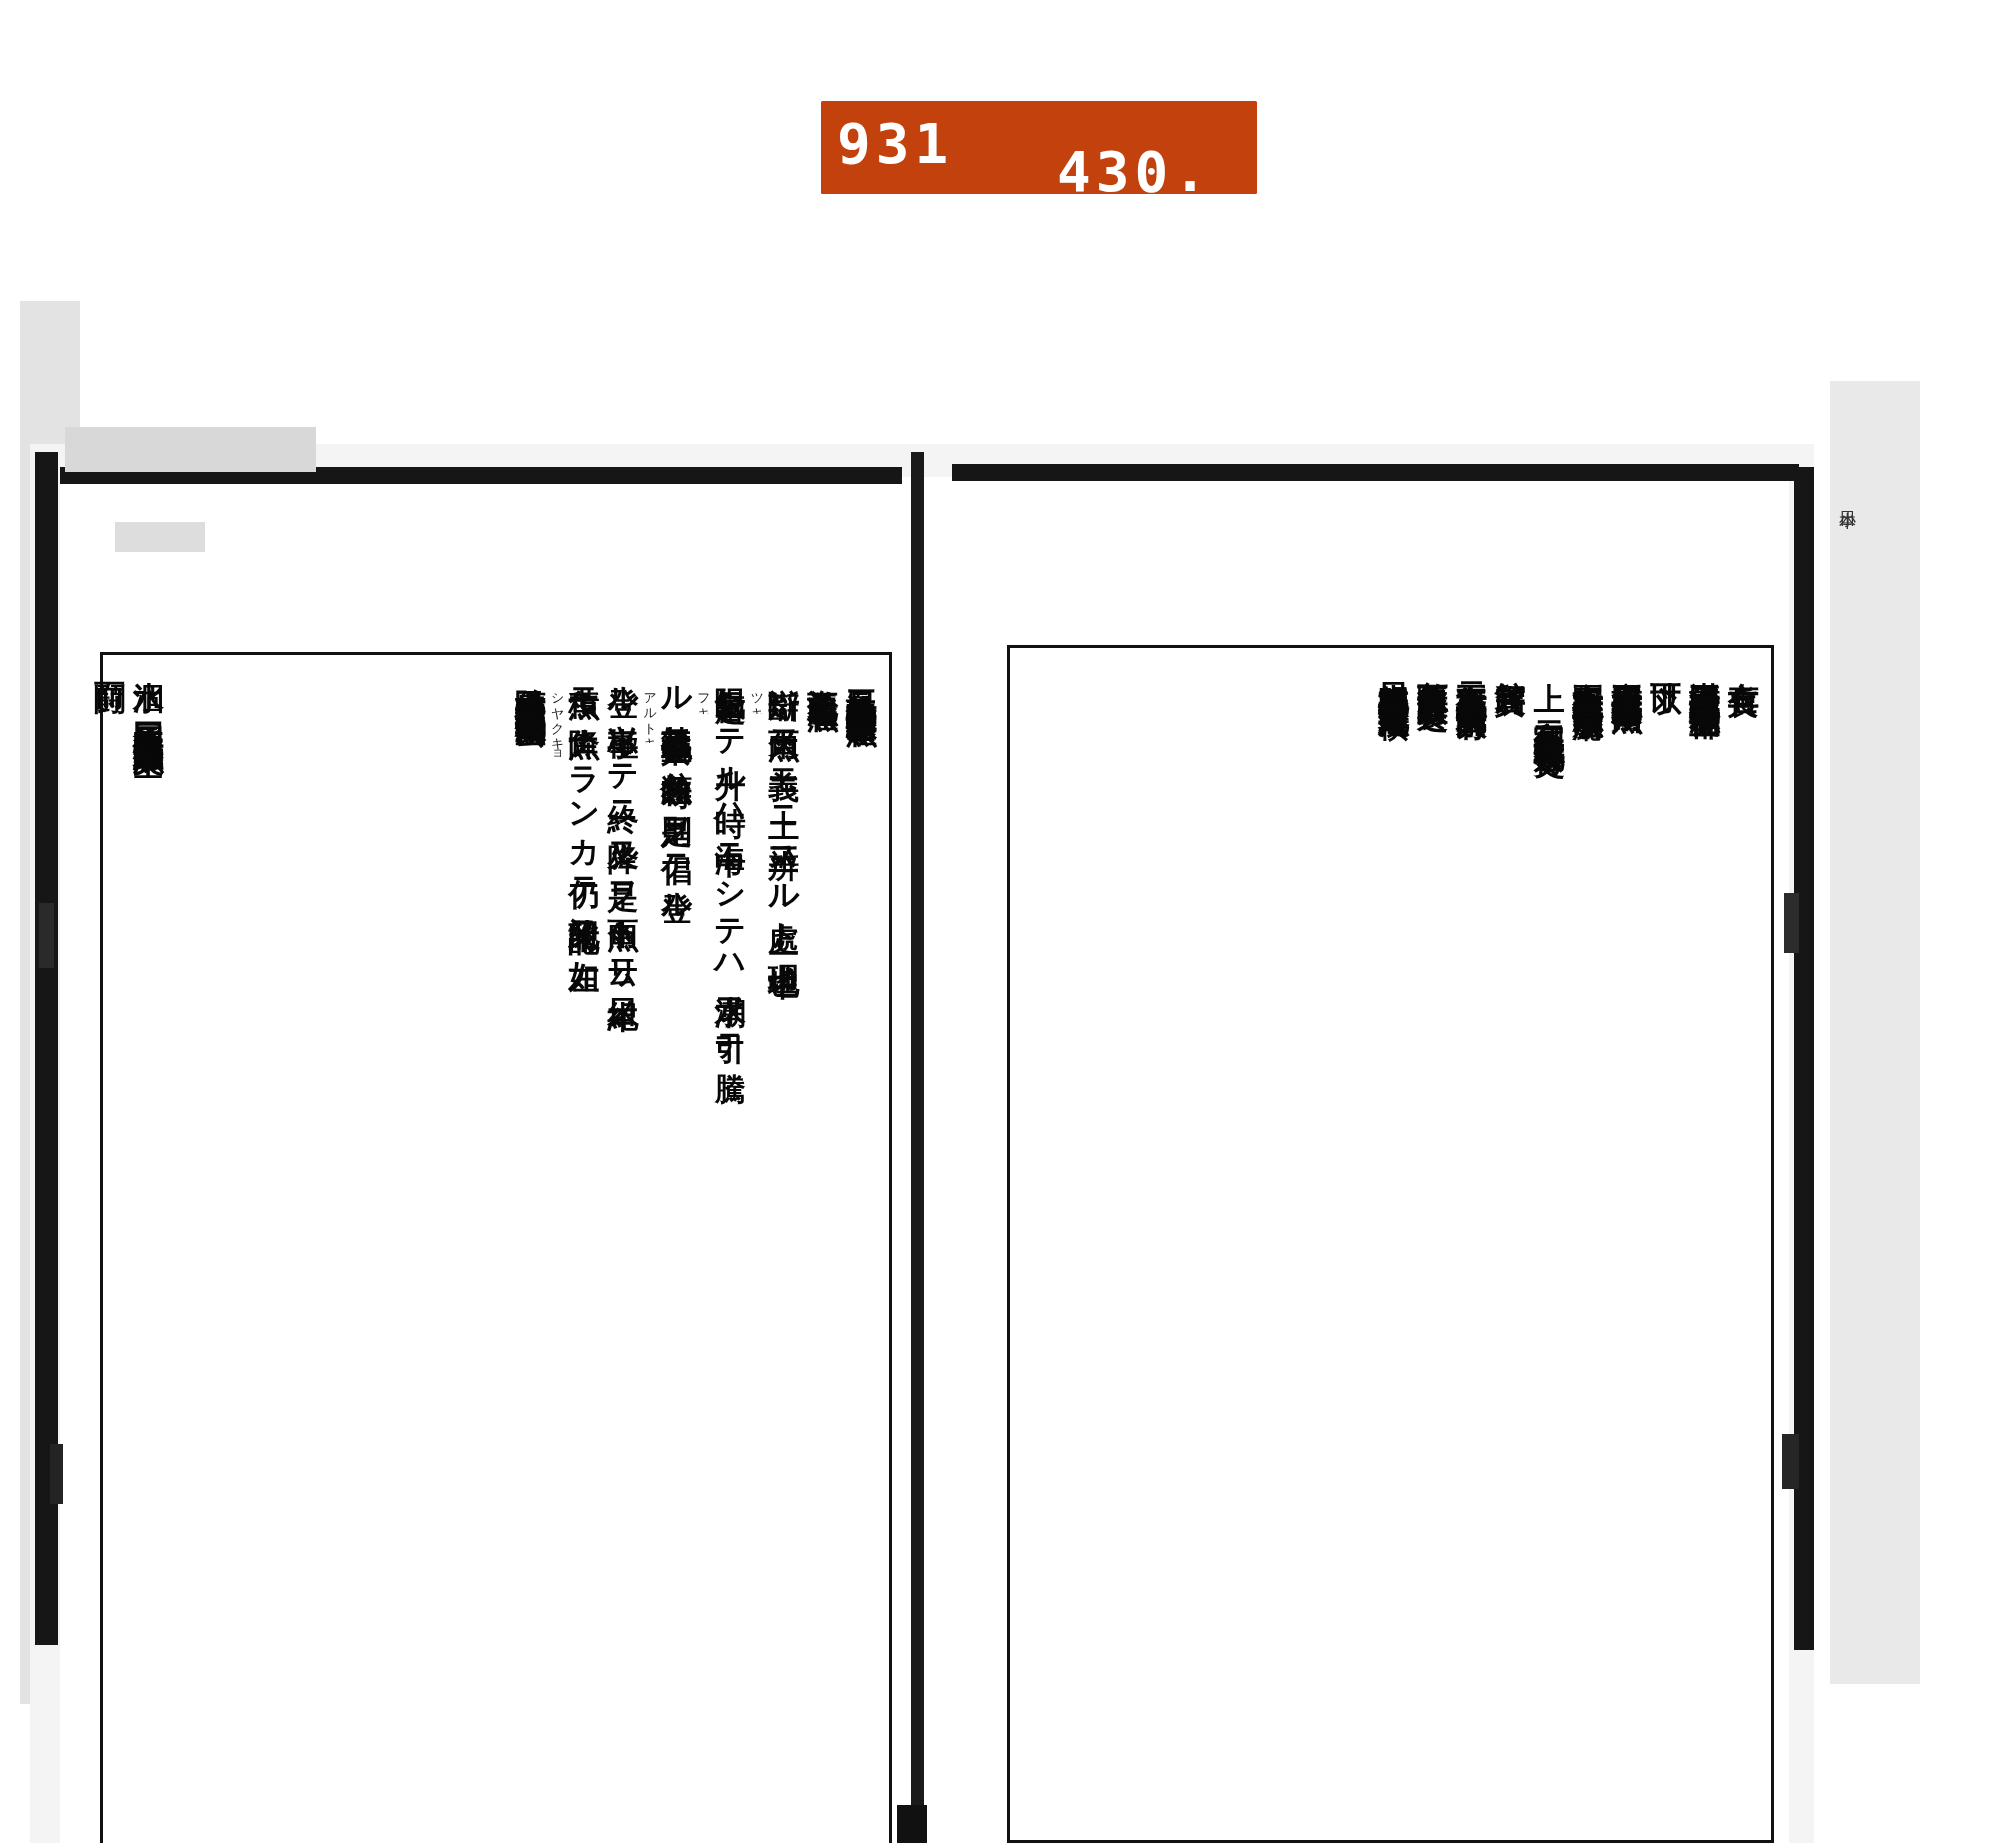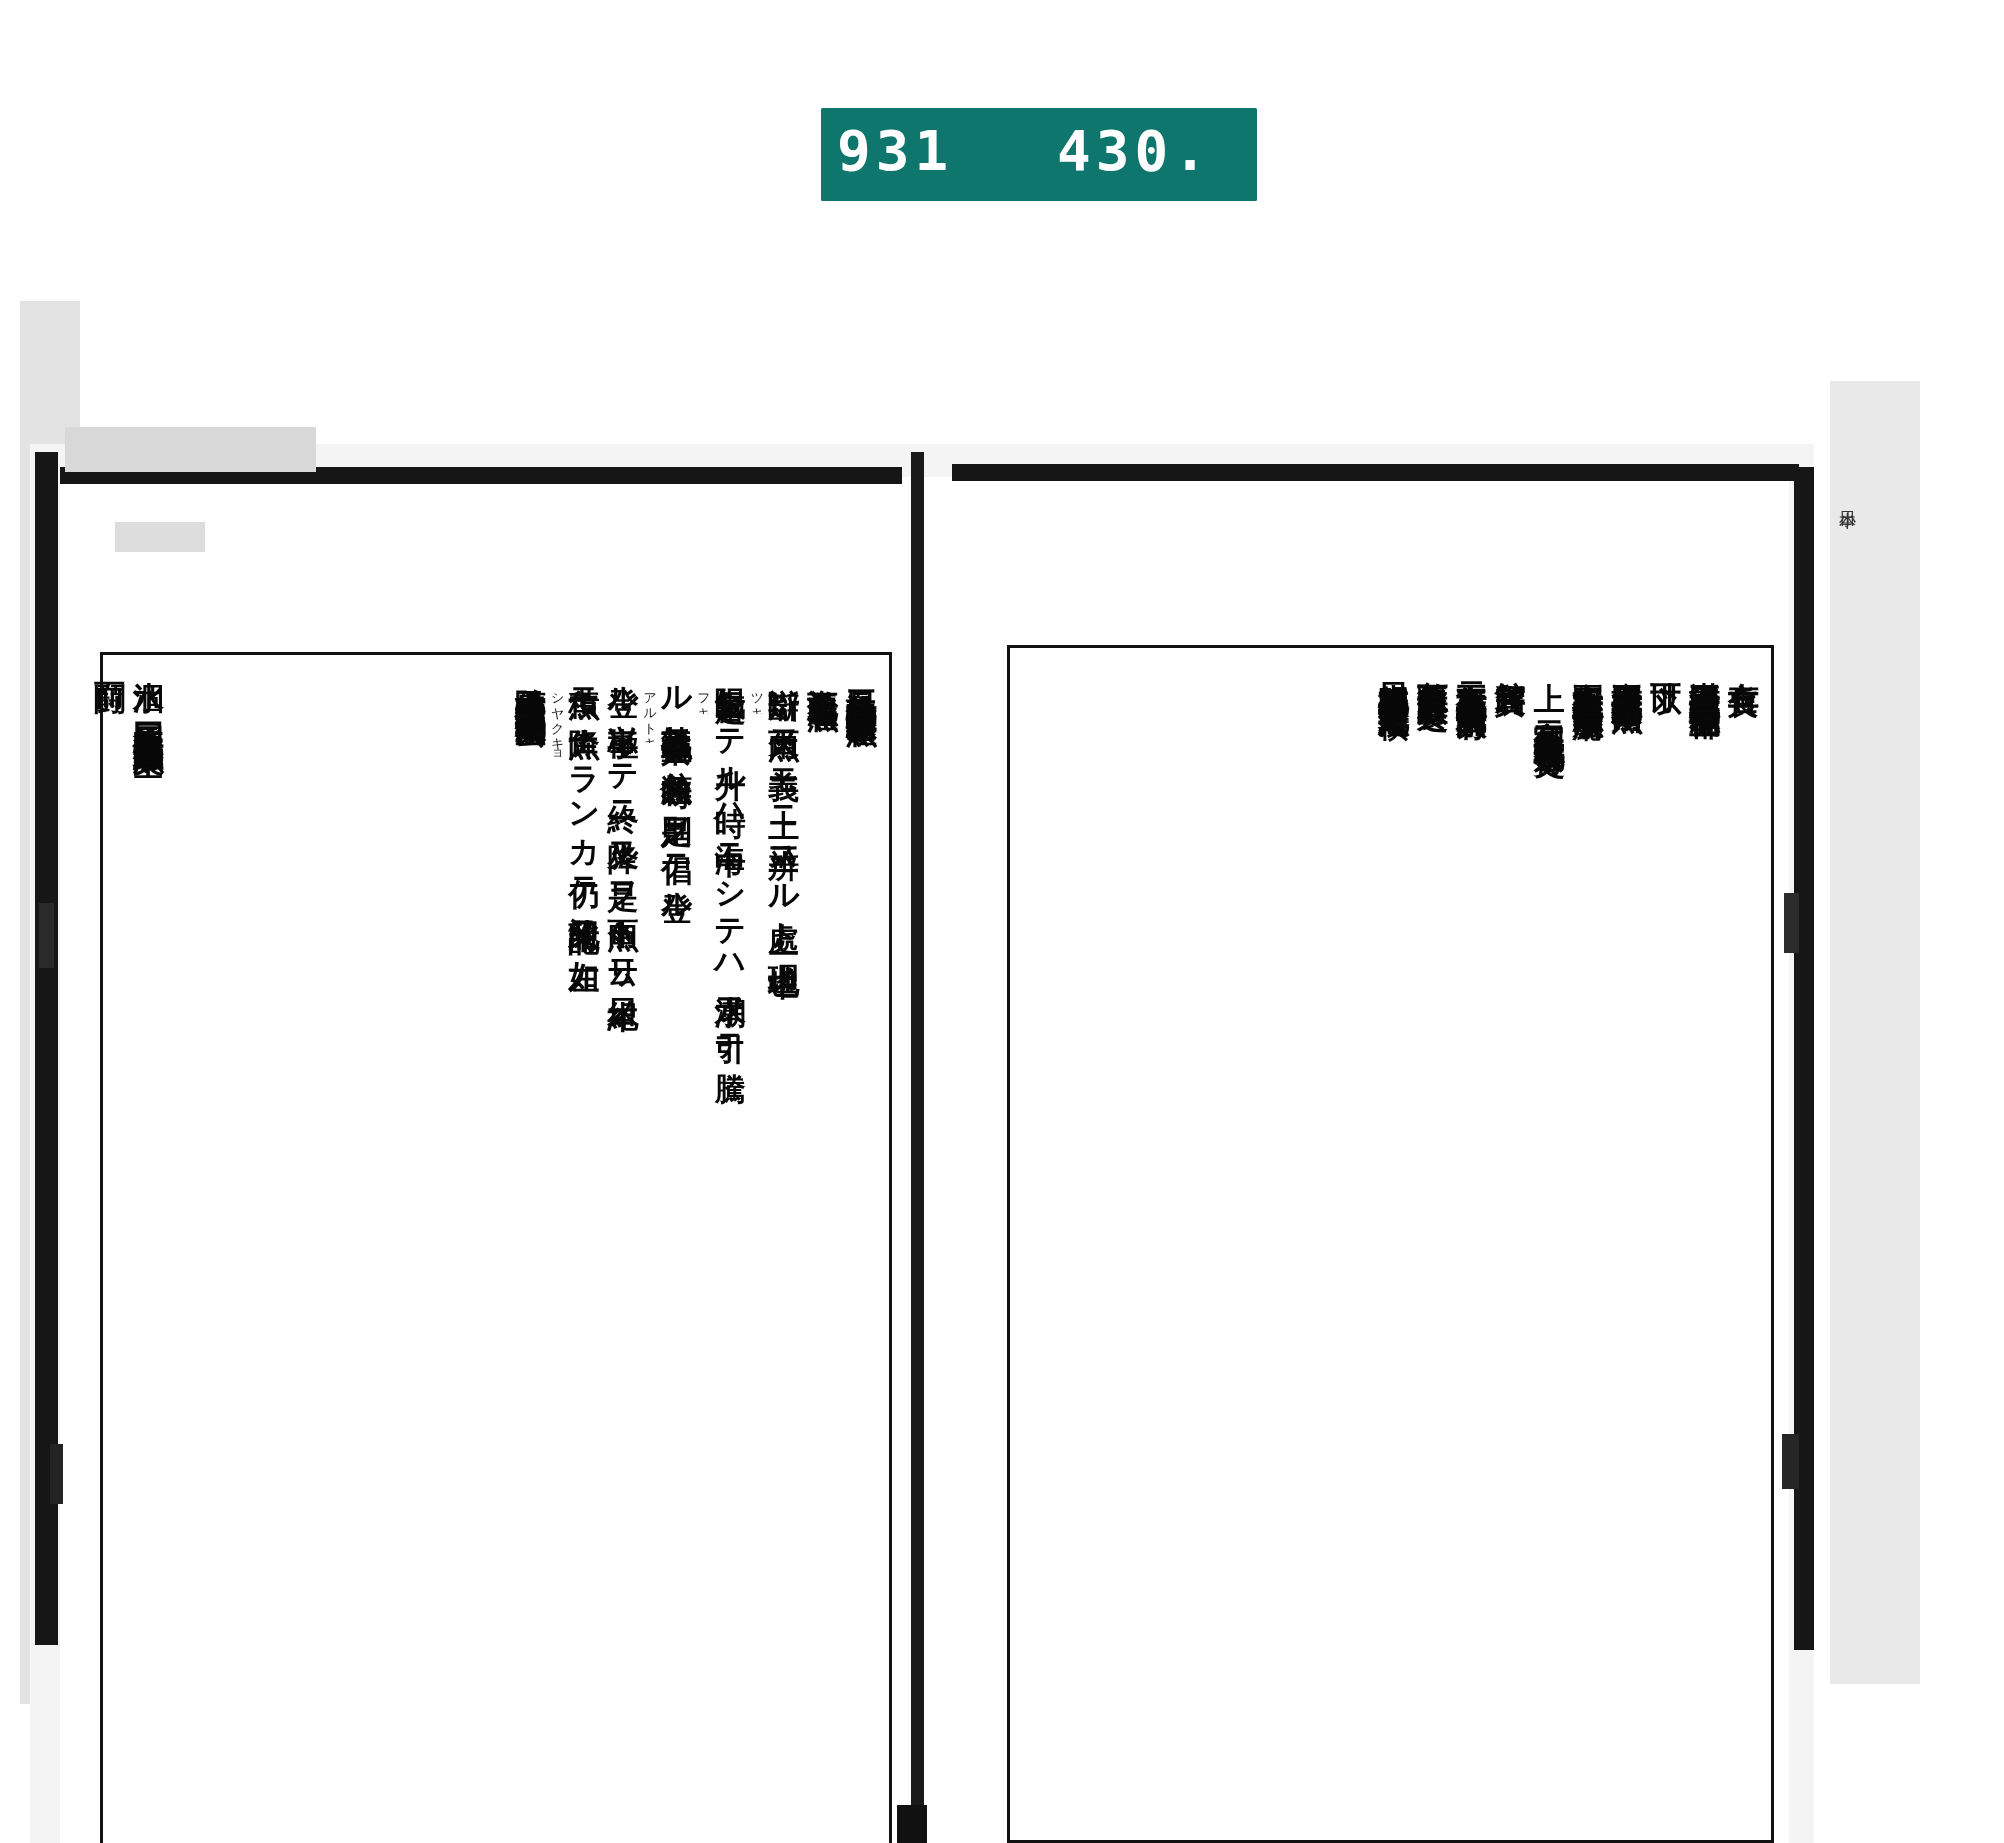--- a/index.html
+++ b/index.html
@@ -13,38 +13,38 @@
     height: 1843px;
     background: #ffffff;
     overflow: hidden;
     font-family: "DejaVu Sans", sans-serif;
   }
 
   
   .film-strip {
     position: absolute;
     left: 821px;
-    top: 108px;
+    top: 101px;
     width: 436px;
     height: 93px;
-    background: #0f766e;
+    background: #c2410c;
     border-radius: 1.5px;
   }
   .film-digits {
     position: absolute;
     top: 15px;
     color: #ffffff;
     font-family: "DejaVu Sans Mono", monospace;
     font-size: 56px;
     font-weight: bold;
     letter-spacing: 5px;
     line-height: 1;
   }
   .film-digits.left { left: 16px; }
-  .film-digits.right { left: 236px; }
+  .film-digits.right { left: 236px; margin-top: 28px; }
 
   
   .scan {
     position: absolute;
     left: 0px;
     top: 216px;
     width: 1920px;
     height: 1609px;
   }
 

